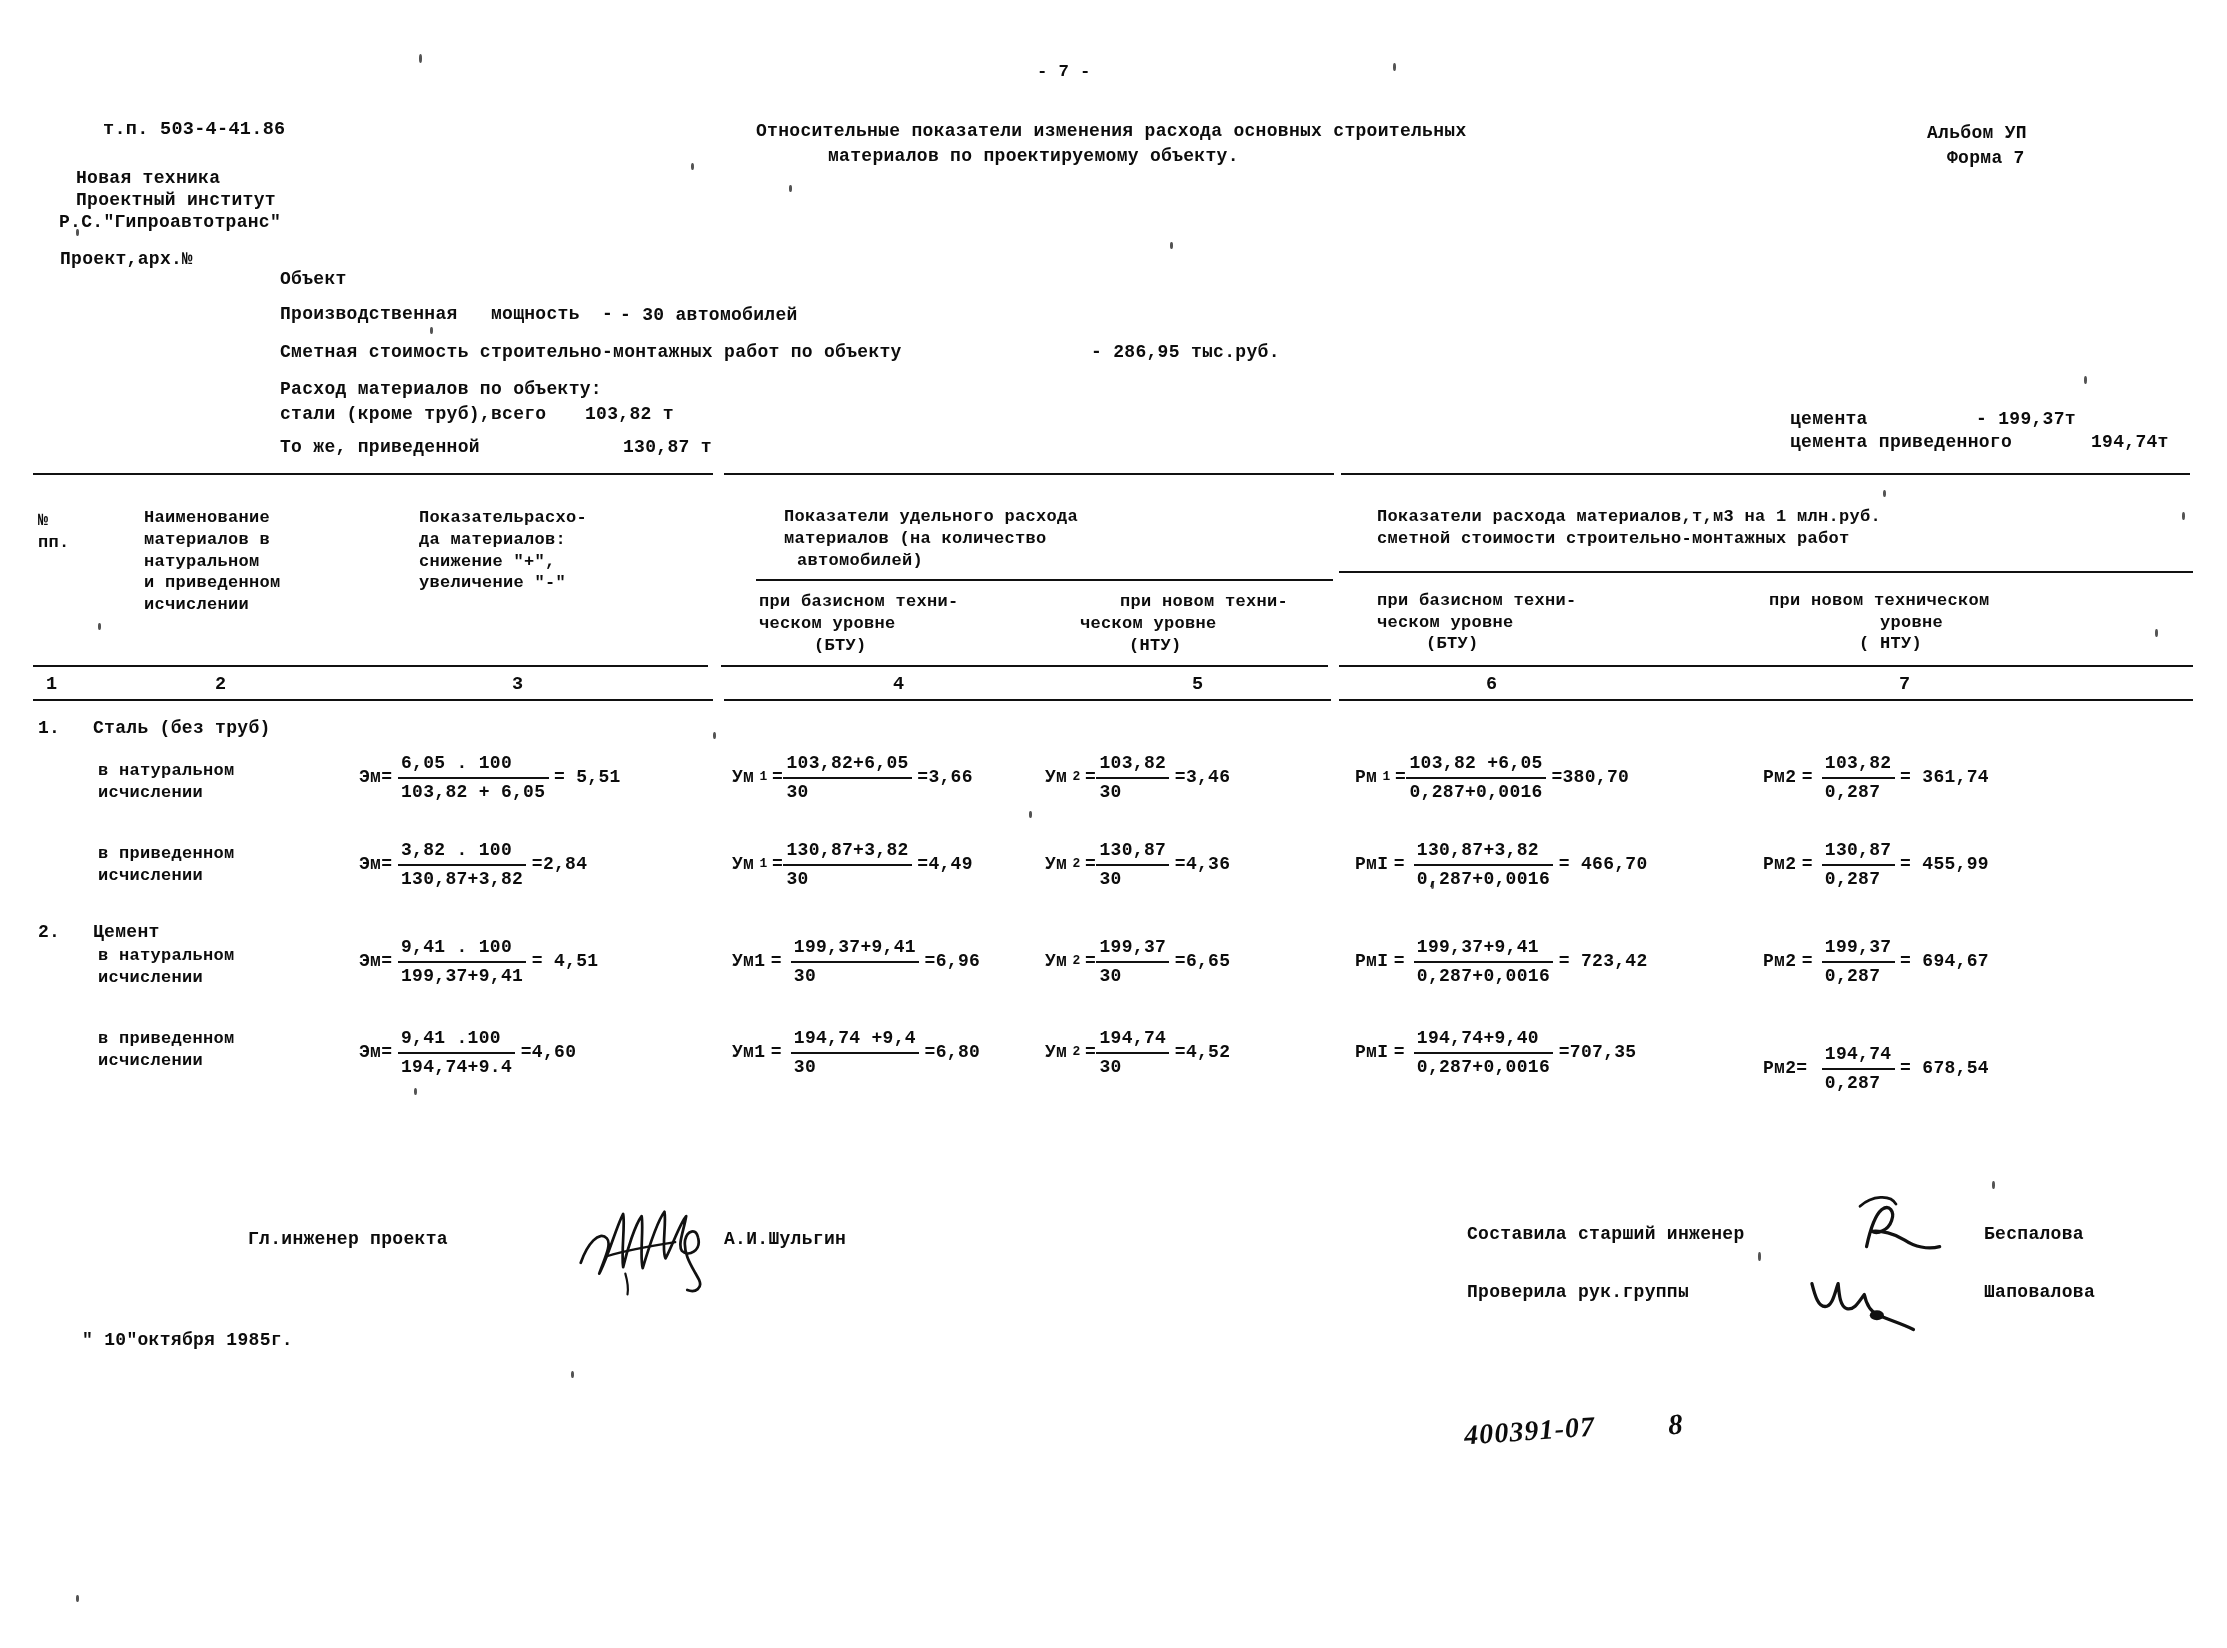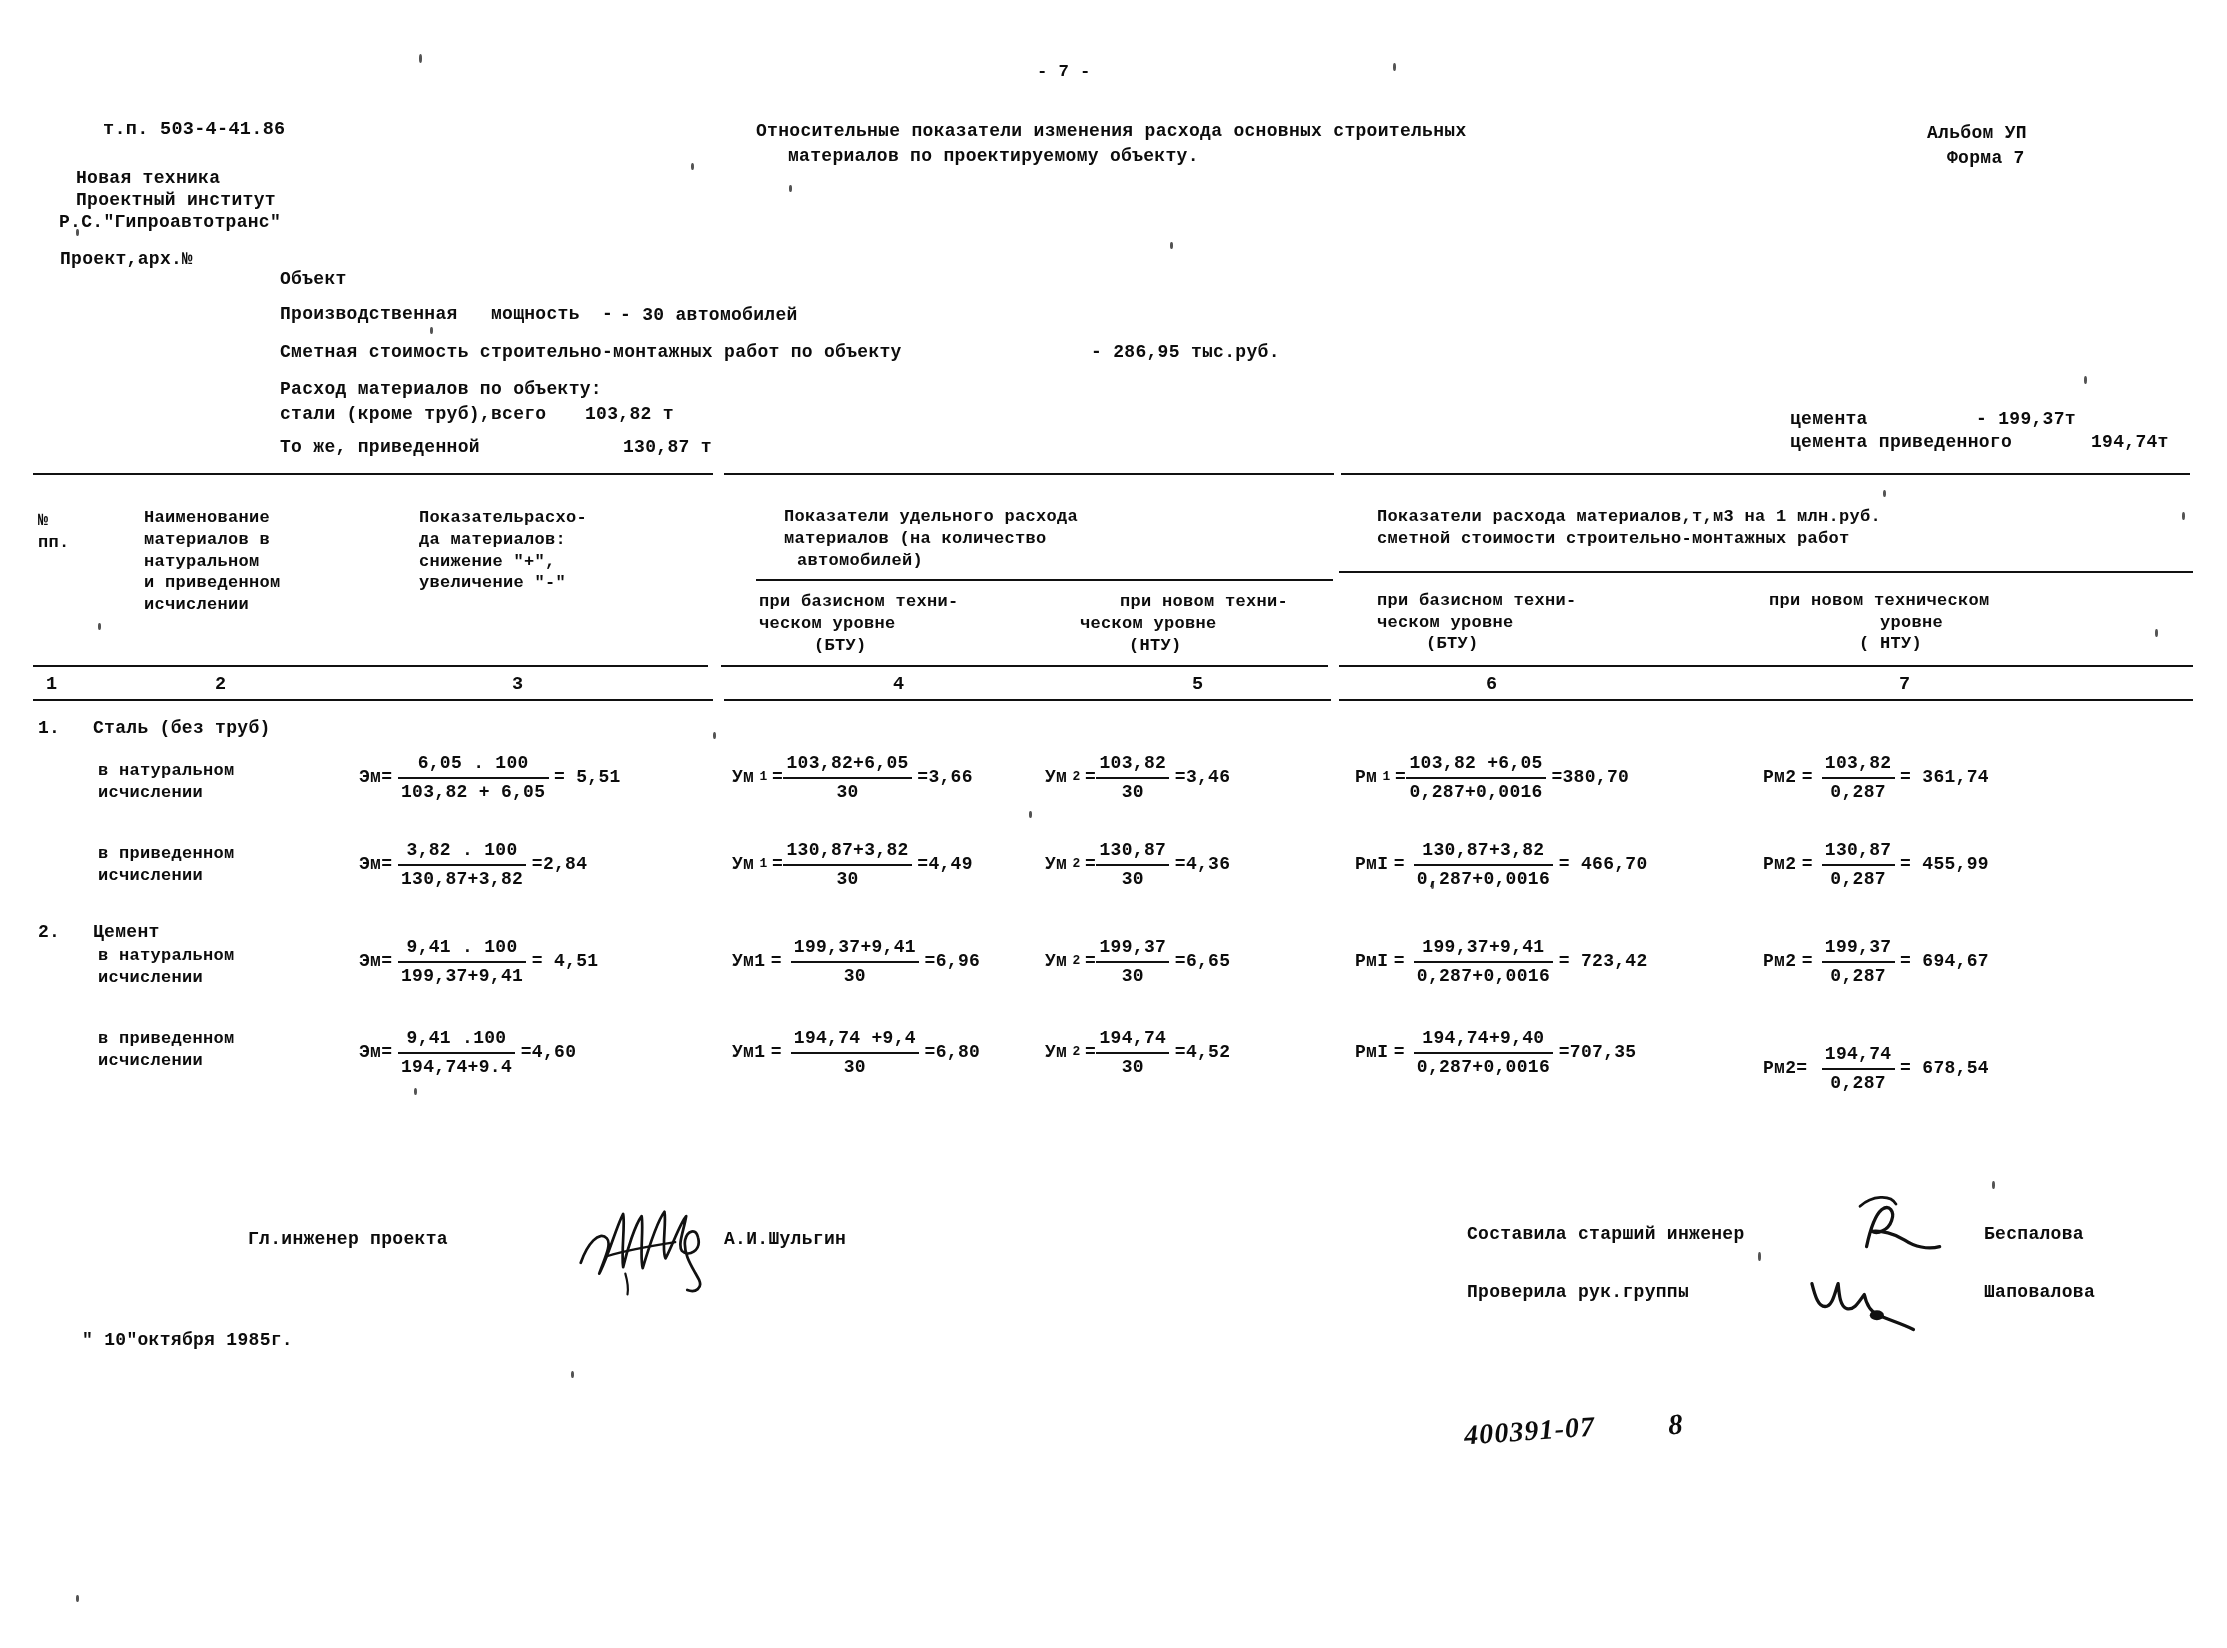--- a/index.html
+++ b/index.html
@@ -21,21 +21,21 @@
   .s31 { font-size:17px; line-height:23px; }
   .s32 { font-size:17.4px; line-height:24px; }
   .s33 { font-size:18px; line-height:24.5px; }
   .s34 { font-size:18.5px; line-height:25px; }
 
   
   .rule { position:absolute; background:#111; height:2.2px; }
   .rule.thin { height:1.6px; }
 
   
-  .frac { display:inline-block; text-align:center; vertical-align:middle; position:relative; }
+  .frac { display:inline-block; vertical-align:middle; position:relative; }
   .frac .num { display:block; padding:0 3.3px; }
   .frac .den { display:block; padding:0 3.3px; }
   .frac .bar { display:block; height:2.2px; background:#111; margin:1.1px 0; }
 
   .eq { display:flex; align-items:center; position:absolute; white-space:nowrap; }
   .eq .lbl { margin-right:5.4px; }
   .eq .res { margin-left:5.4px; }
   .sub { font-size:0.72em; vertical-align:sub; }
 
   
@@ -47,21 +47,21 @@
 </head>
 <body>
 
 <div class="page">
 
   <div class="abs tw s32" style="left:1037px; top:60px;">- 7 -</div>
 
   <div class="abs tw s34" style="left:103px; top:117px;">т.п. 503-4-41.86</div>
 
   <div class="abs tw s33" style="left:756px; top:119px;">Относительные показатели изменения расхода основных строительных</div>
-  <div class="abs tw s33" style="left:740px; top:144px;padding-left:48px;">материалов по проектируемому объекту.</div>
+  <div class="abs tw s33" style="left:780px; top:144px;padding-left:48px;">материалов по проектируемому объекту.</div>
 
   <div class="abs tw s33" style="left:1927px; top:121px;">Альбом УП</div>
   <div class="abs tw s33" style="left:1947px; top:146px;">Форма 7</div>
 
   <div class="abs tw s33" style="left:76px; top:166px;">Новая техника</div>
   <div class="abs tw s33" style="left:76px; top:188px;">Проектный институт</div>
   <div class="abs tw s33" style="left:59px; top:210px;">Р.С."Гипроавтотранс"</div>
   <div class="abs tw s33" style="left:60px; top:247px;">Проект,арх.№</div>
 
   <div class="abs tw s33" style="left:280px; top:267px;">Объект</div>

